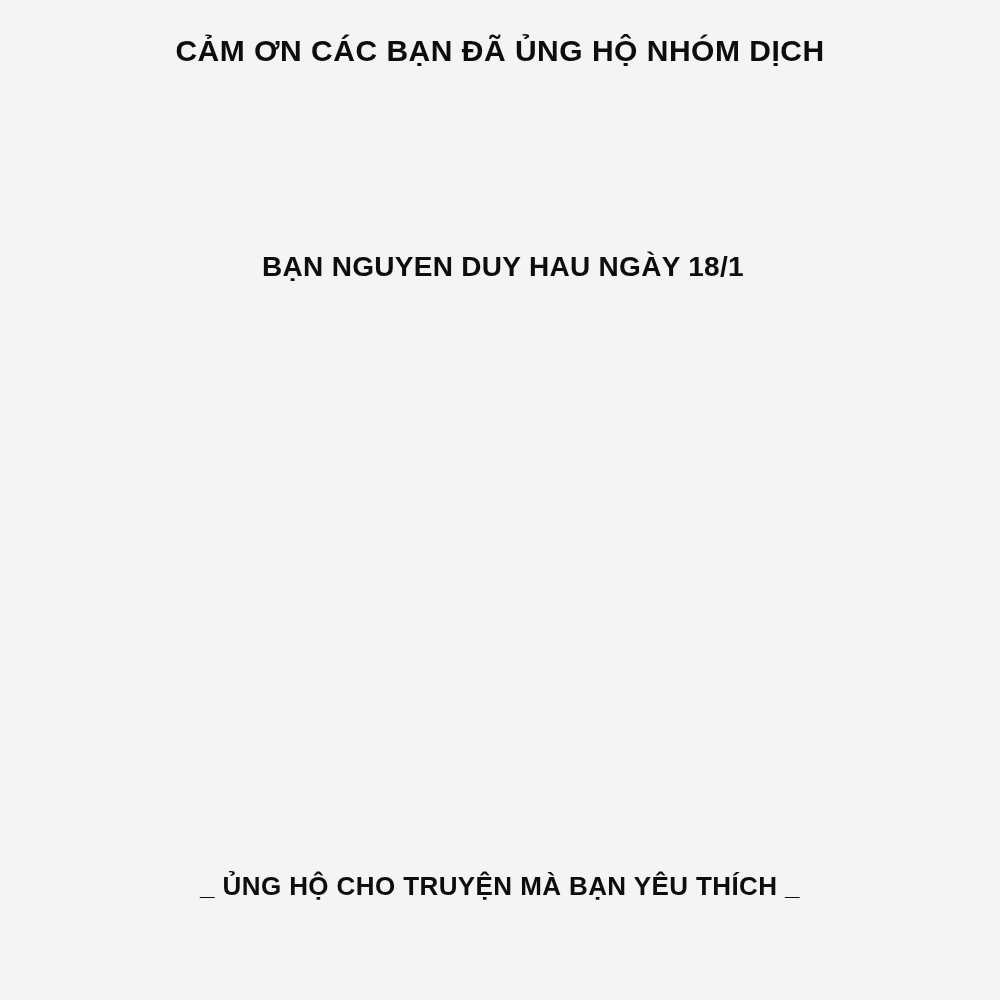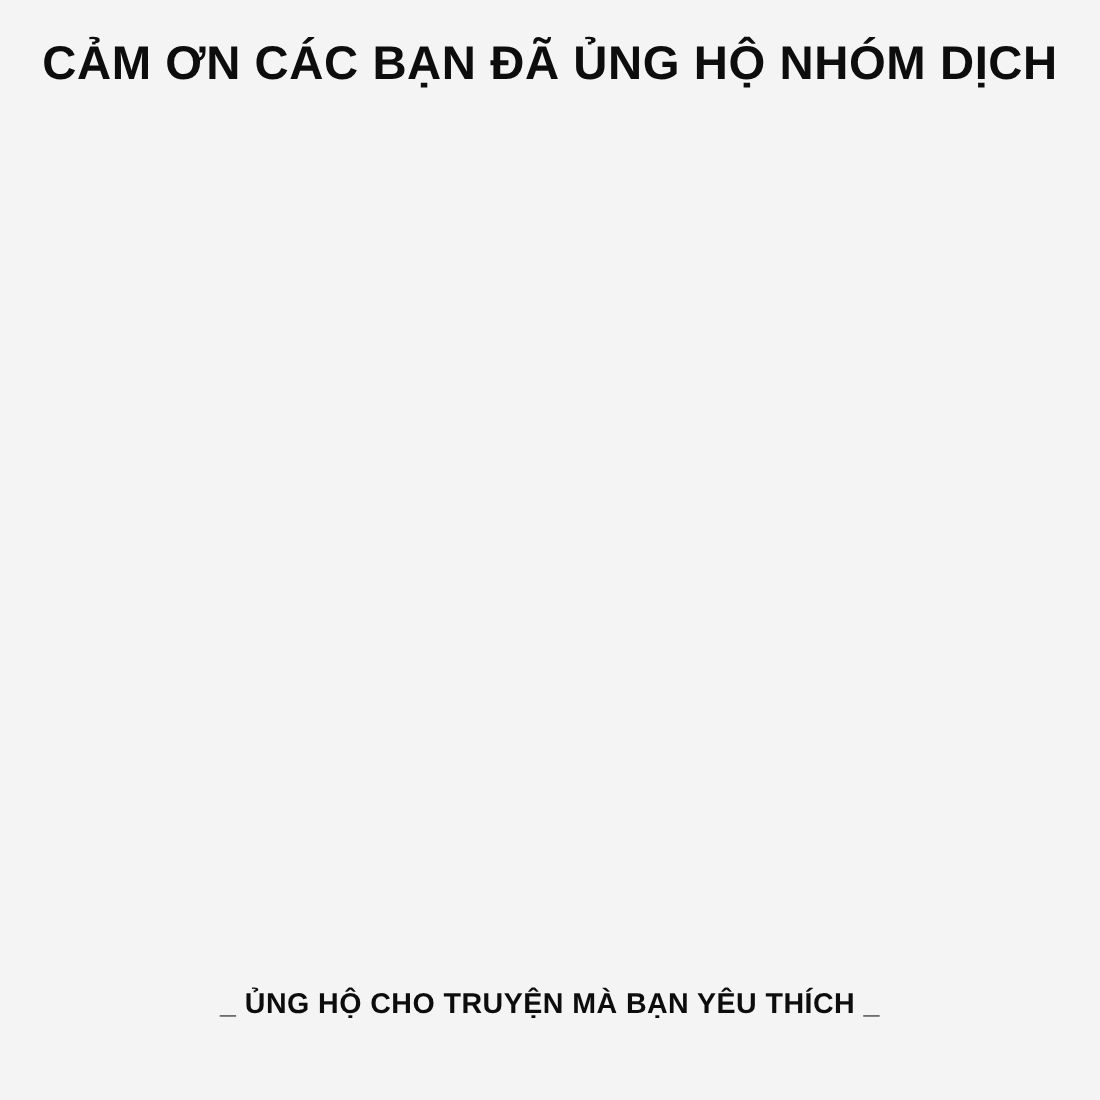--- a/index.html
+++ b/index.html
@@ -19,21 +19,21 @@
     height: 1000px;
     background: #f4f4f4;
     box-sizing: border-box;
   }
   .title {
     position: absolute;
     top: 32px;
     left: 0;
     width: 1000px;
     text-align: center;
-    font-size: 43px;
+    font-size: 30px;
     font-weight: bold;
     letter-spacing: 0.5px;
     color: #0d0d0d;
     line-height: 1.25;
     white-space: nowrap;
   }
   .credits {
     position: absolute;
     top: 243px;
     left: 262px;
@@ -43,21 +43,21 @@
   }
   .credit-line {
     font-size: 28px;
     font-weight: bold;
     letter-spacing: 0.3px;
     line-height: 1.72;
     white-space: nowrap;
   }
   .footer {
     position: absolute;
-    top: 897px;
+    top: 871px;
     left: 0;
     width: 1000px;
     text-align: center;
     font-size: 26px;
     font-weight: bold;
     letter-spacing: 0.4px;
     color: #0d0d0d;
     white-space: nowrap;
   }
   .ghost-block {
@@ -76,20 +76,21 @@
   }
 </style>
 </head>
 <body>
 
 <div class="page">
 
   <div class="title">CẢM ƠN CÁC BẠN ĐÃ ỦNG HỘ NHÓM DỊCH</div>
 
   <div class="credits">
+    <div class="credit-line">BẠN NGUYEN DUY HAU NGÀY 18/1</div>
   </div>
 
   <div class="ghost-block">
     <div></div>
     <div></div>
     <div></div>
   </div>
 
   <div class="footer">_ ỦNG HỘ CHO TRUYỆN MÀ BẠN YÊU THÍCH _</div>
 

